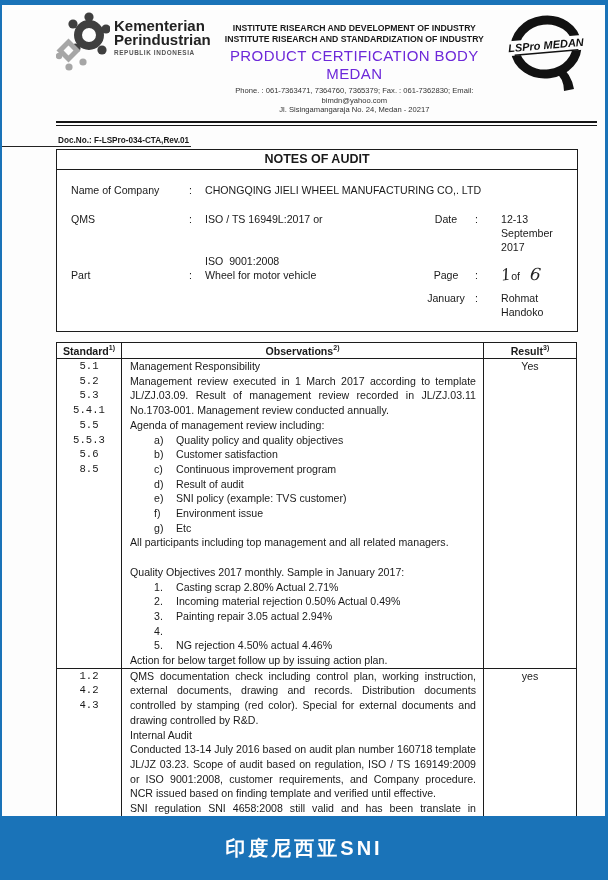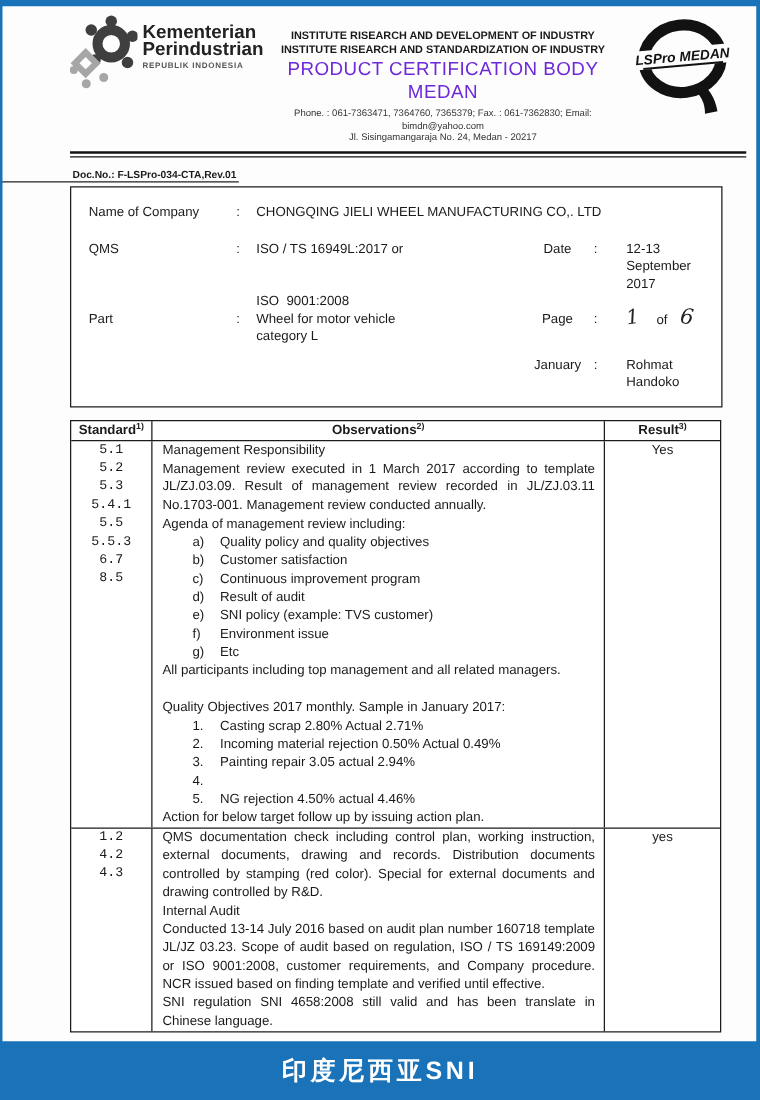--- a/index.html
+++ b/index.html
@@ -10,21 +10,21 @@
     overflow:hidden;
     font-family:"Liberation Sans","DejaVu Sans",sans-serif;
     color:#1a1a1a;
     -webkit-font-smoothing:antialiased;
   }
   
   .edge-top    { position:absolute; top:0; left:0; right:0; height:5px; background:var(--blue); z-index:5; }
   .edge-left   { position:absolute; top:0; left:0; bottom:0; width:2px; background:var(--blue); z-index:5; }
   .edge-right  { position:absolute; top:0; right:0; bottom:0; width:3px; background:var(--blue); z-index:5; }
   .footer-band {
-    position:absolute; left:0; right:0; bottom:0; height:47px;
+    position:absolute; left:0; right:0; bottom:0; height:64px;
     background:var(--blue); z-index:6;
     display:flex; align-items:center; justify-content:center;
     color:#ffffff; font-weight:bold; font-size:20px; letter-spacing:3px;
   }
   
   .hdr { display:flex; align-items:flex-start; padding:12px 14px 0 56px; }
   .ministry { margin-left:4px; padding-top:7px; white-space:nowrap; }
   .ministry .l1, .ministry .l2 { font-size:15px; font-weight:bold; line-height:14px; color:#222; }
   .ministry .l3 { font-size:6.4px; font-weight:bold; letter-spacing:0.6px; color:#555; margin-top:2px; }
   .org-block { flex:1; text-align:center; padding-top:11px; min-width:0; }
@@ -53,21 +53,21 @@
   .rcol  { width:26px;  flex:0 0 auto; }
   .rval  { flex:1; }
   .gap14 { height:15px; }
   .gap8  { height:9px; }
   .hand {
     font-family:"DejaVu Serif","Liberation Serif",serif;
     font-style:italic; font-size:16px; line-height:10px;
     display:inline-block; transform:rotate(-8deg); color:#222;
   }
   .hand.six { transform:rotate(6deg); font-size:17px; }
-  .of-word { display:inline-block; margin:0 10px 0 14px; }
+  .of-word { display:inline-block; margin:0 10px 0 0; }
   .page-num-line { position:relative; top:1px; }
   
   .audit-table { margin:10px 31px 0 56px; border:1.7px solid #1c1c1c; background:#fff; font-size:10.6px; }
   .t-row { display:flex; align-items:stretch; }
   .t-row.hdr-row { font-weight:bold; border-bottom:1.3px solid #1c1c1c; }
   .t-row.body-row { border-bottom:1.3px solid #1c1c1c; }
   .t-row.body-row:last-child { border-bottom:none; }
   .c-std { width:64px; flex:0 0 auto; border-right:1.3px solid #1c1c1c; text-align:center; }
   .c-obs { flex:1; border-right:1.3px solid #1c1c1c; padding:0 7px 0 8px; min-width:0; }
   .c-res { width:92px; flex:0 0 auto; text-align:center; }
@@ -142,20 +142,21 @@
   </div>
 </div>
 
 <div class="double-rule"></div>
 
 <div class="docno-row">
   <span>Doc.No.: F-LSPro-034-CTA,Rev.01</span>
 </div>
 
 <div class="notes-box">
+  <div class="notes-title">NOTES OF AUDIT</div>
   <div class="notes-body">
 
     <div class="irow">
       <span class="lab">Name of Company</span>
       <span class="col">:</span>
       <span class="rval">CHONGQING JIELI WHEEL MANUFACTURING CO,. LTD</span>
     </div>
 
     <div class="gap14"></div>
 
@@ -184,21 +185,20 @@
       <span class="rlab">Page</span>
       <span class="rcol">:</span>
       <span class="rval page-num-line">
         <span class="hand">1</span><span class="of-word">of</span><span class="hand six">6</span>
       </span>
     </div>
 
     <div class="irow">
       <span class="lab"></span>
         <span class="col"></span>
-      <span class="lval">category L</span>
       <span class="rlab"></span>
         <span class="rcol"></span>
         <span class="rval"></span>
     </div>
 
     <div class="gap8"></div>
 
     <div class="irow">
       <span class="lab"></span>
         <span class="col"></span>
@@ -226,21 +226,21 @@
   </div>
 
   <div class="t-row body-row">
     <div class="c-std std-list">
       <div>5.1</div>
       <div>5.2</div>
       <div>5.3</div>
       <div>5.4.1</div>
       <div>5.5</div>
       <div>5.5.3</div>
-      <div>6.7</div>
+      <div>5.6</div>
       <div>8.5</div>
     </div>
     <div class="c-obs lh">
       <div>Management Responsibility</div>
       <div class="jst">Management review executed in 1 March 2017 according to template JL/ZJ.03.09. Result of management review recorded in JL/ZJ.03.11 No.1703-001. Management review conducted annually.</div>
       <div>Agenda of management review including:</div>
 
       <div class="li">
         <span class="m">a)</span>
           <span class="t">Quality policy and quality objectives</span>

